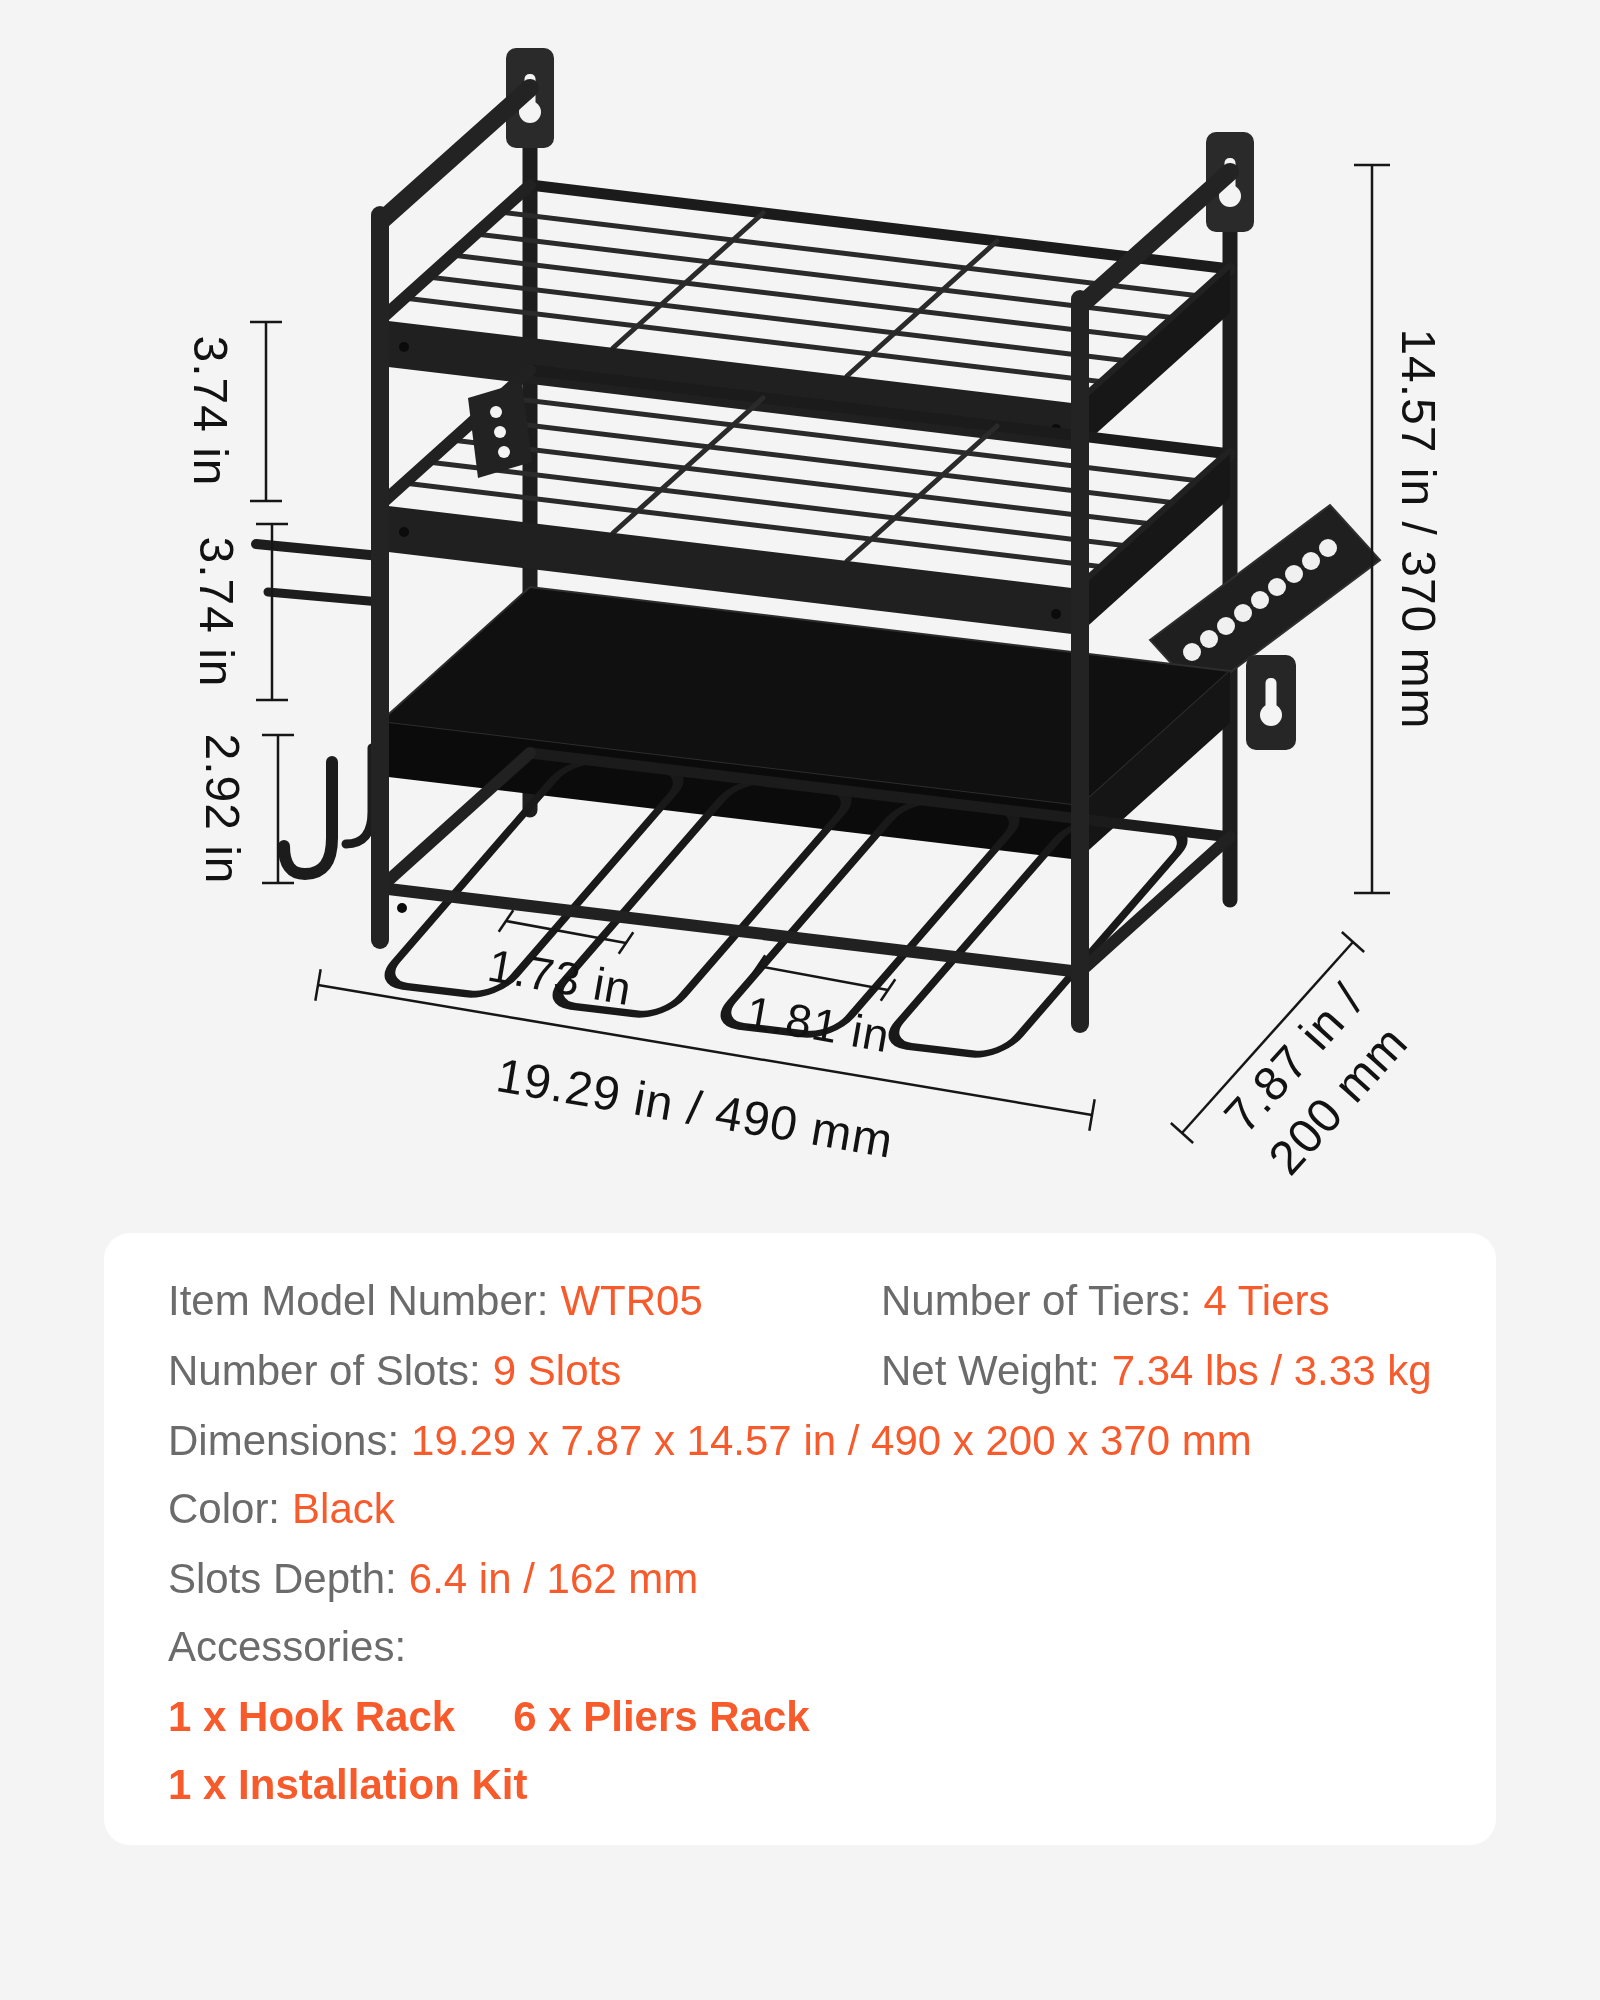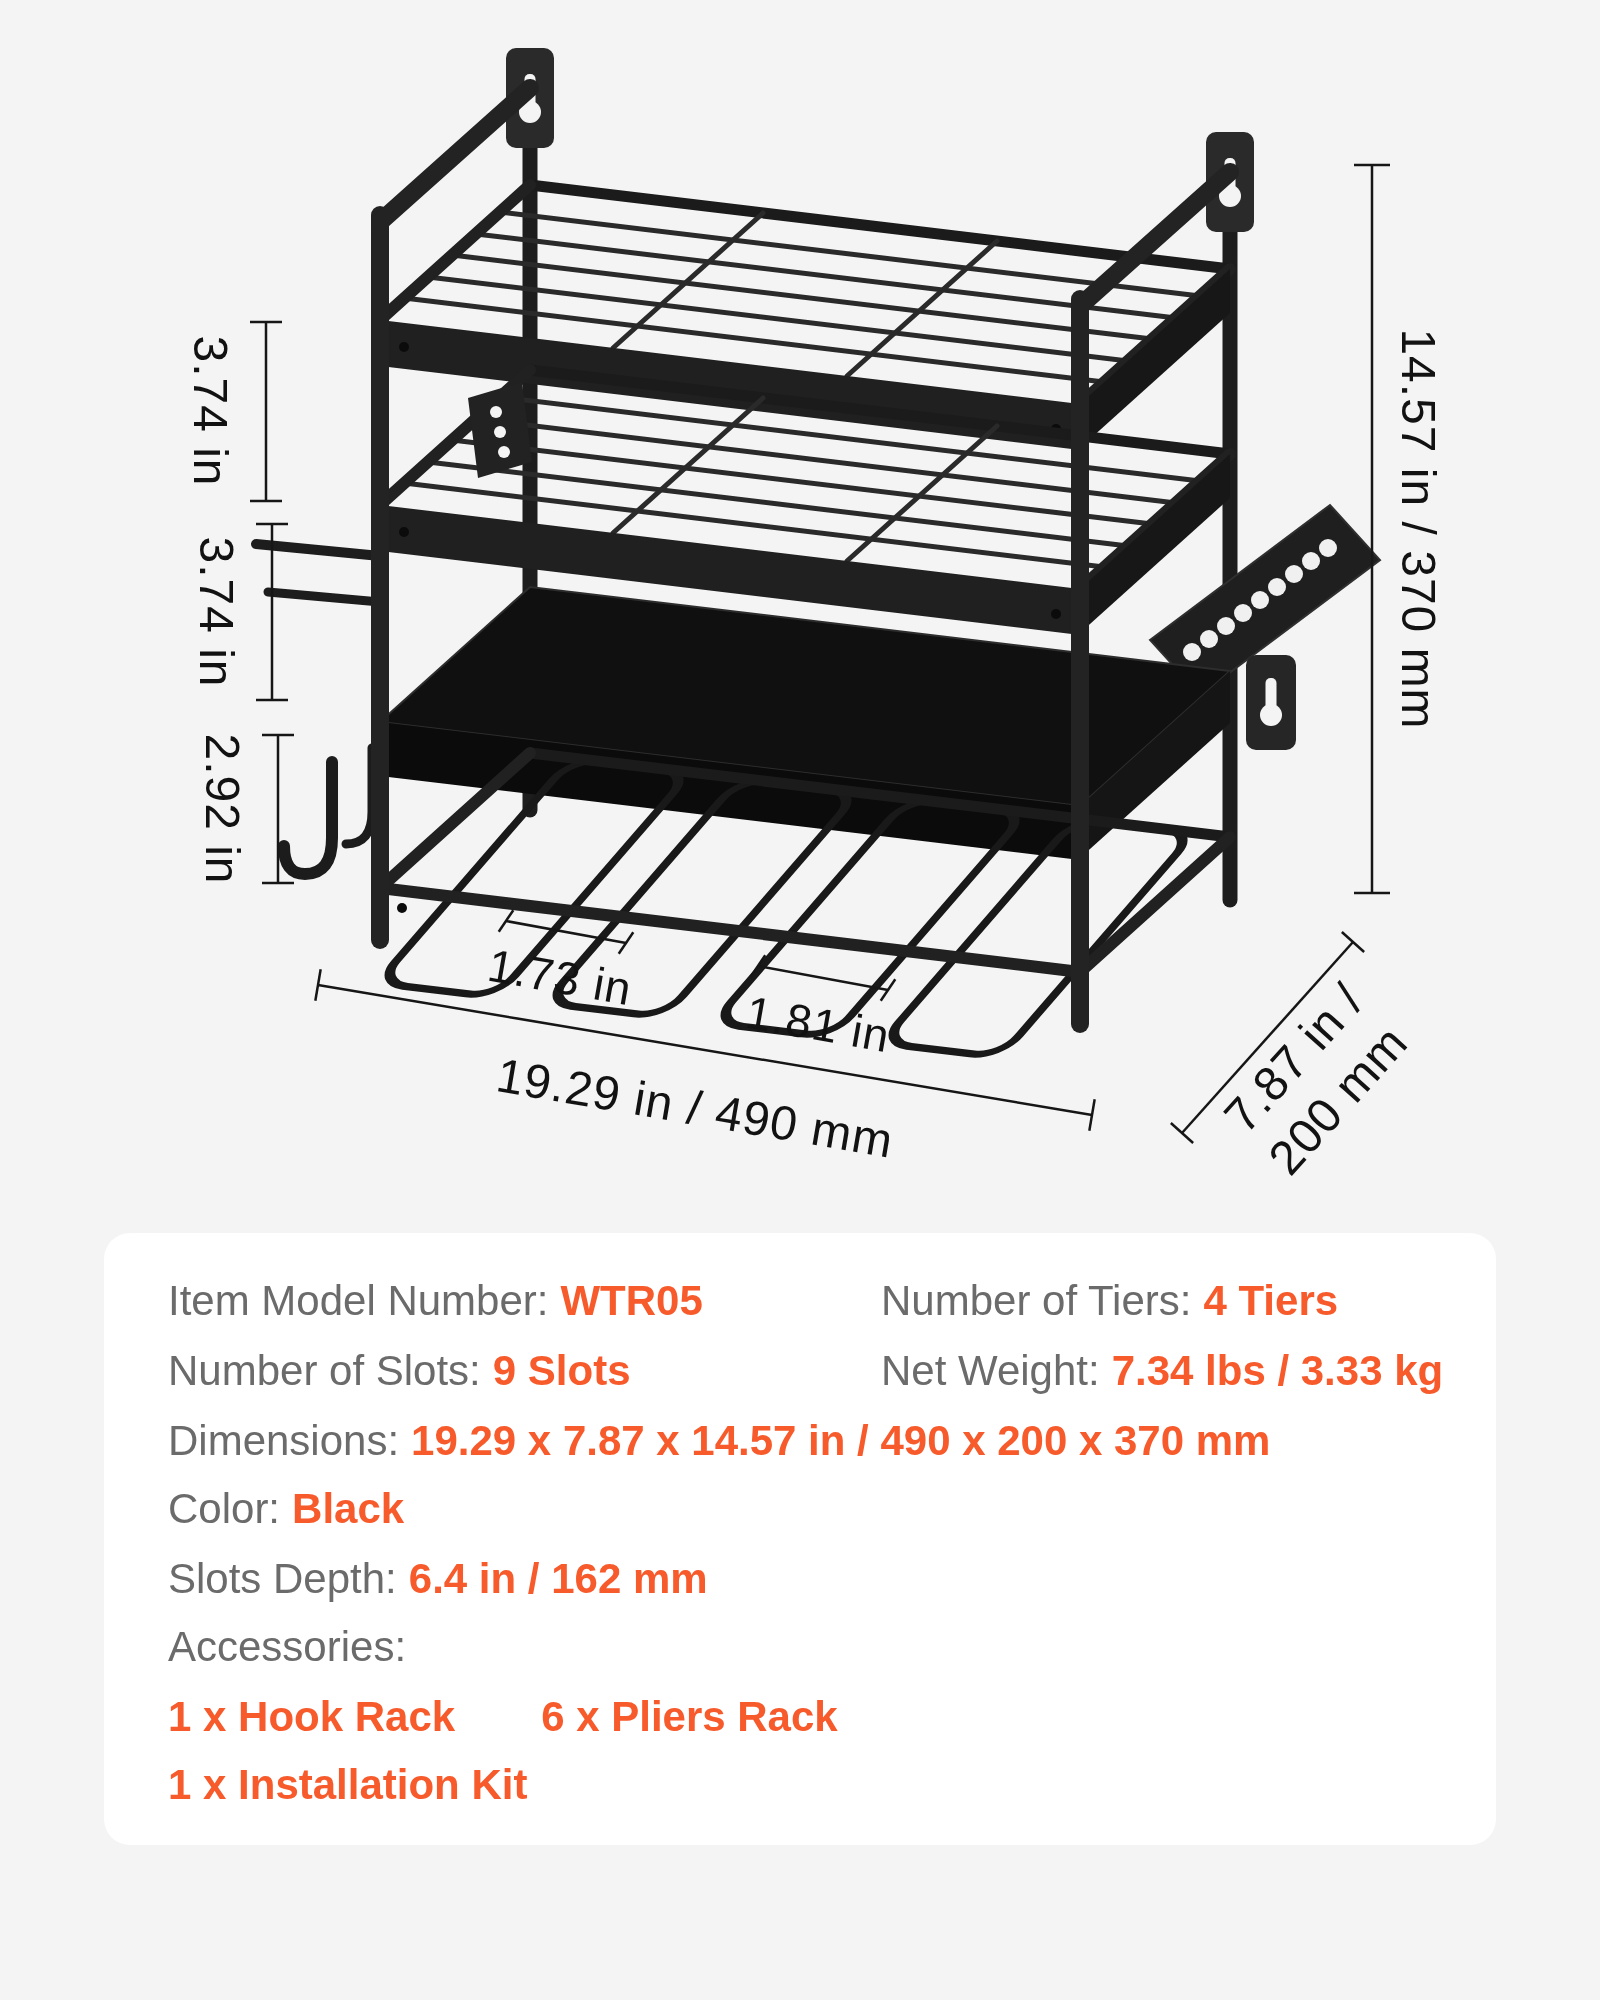--- a/index.html
+++ b/index.html
@@ -19,22 +19,22 @@
   
   .dim{stroke:#161616;stroke-width:2.5;}
   .dimtxt{font-size:48px;fill:#121212;letter-spacing:1px;}
   .dimtxt-sm{font-size:46px;fill:#121212;letter-spacing:1px;}
 
   
   .spec-panel{position:absolute;left:104px;top:1233px;width:1392px;height:612px;
               background:#ffffff;border-radius:26px;}
   .spec-row{position:absolute;left:64px;font-size:42px;line-height:50px;color:#6b6b6b;white-space:nowrap;}
   .spec-col2{left:770px;margin-left:7px;}
-  .spec-val{color:#f75a2b;font-weight:700;margin-left:12px;}
-  .acc-row{display:flex;gap:86px;}
+  .spec-val{color:#f75a2b;font-weight:400;margin-left:12px;}
+  .acc-row{display:flex;gap:58px;}
   .acc-item{color:#f75a2b;font-weight:700;}
 </style>
 </head>
 <body>
 
 <div class="canvas">
 
   <svg class="diagram-svg" width="1600" height="1233" viewBox="0 0 1600 1233">
 
     <g>

